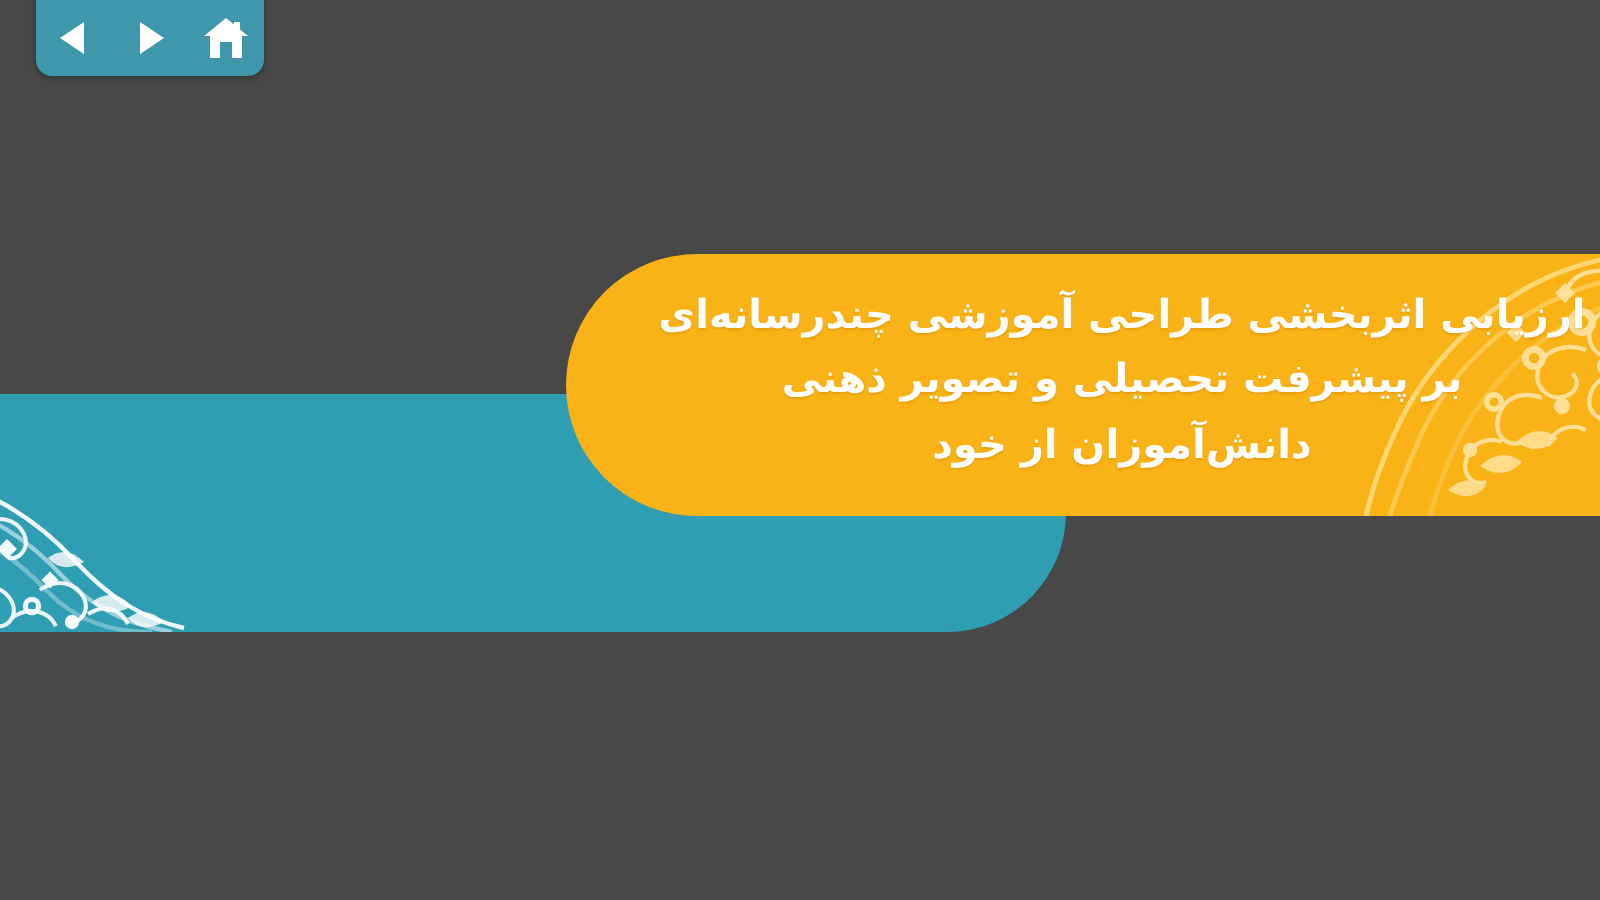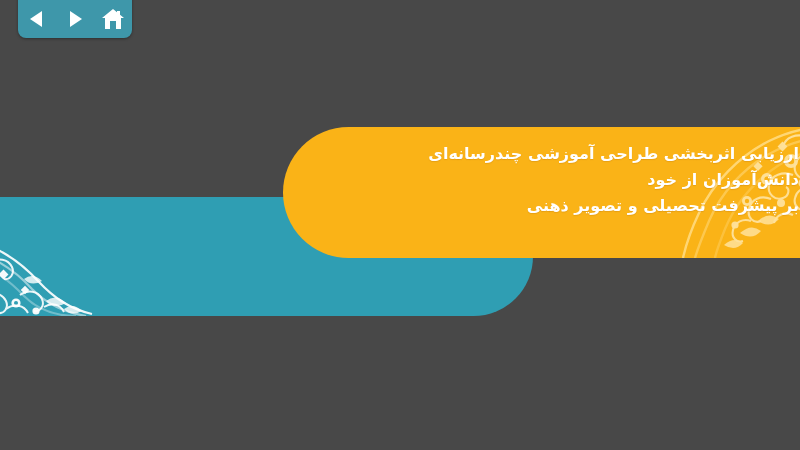--- a/index.html
+++ b/index.html
@@ -94,24 +94,24 @@
     height: 131px;
     pointer-events: none;
   }
 
   
   #title-block {
     position: absolute;
     right: 24px;
     top: 14px;
     left: 40px;
-    text-align: right;
+    text-align: center;
     direction: rtl;
     color: #ffffff;
-    font-size: 16px;
+    font-size: 20px;
     line-height: 1.62;
     font-weight: bold;
     letter-spacing: 0;
     text-shadow: 0 1px 1px rgba(150,80,0,.18);
     z-index: 3;
     position: absolute;
   }
   .title-line { display: block; white-space: nowrap; }
 </style>
 </head>
@@ -195,22 +195,22 @@
         <g fill="#ffe29c" opacity="0.85">
           <path d="M118,104 q-10,-8 -21,2 q12,8 21,-2 Z"></path>
           <path d="M136,92 q-10,-8 -21,2 q12,8 21,-2 Z"></path>
           <path d="M100,116 q-9,-7 -19,2 q11,7 19,-2 Z"></path>
         </g>
       </svg>
     </div>
 
     <div id="title-block">
       <span class="title-line">ارزیابی اثربخشی طراحی آموزشی چندرسانه‌ای</span>
+      <span class="title-line">بر پیشرفت تحصیلی و تصویر ذهنی</span>
       <span class="title-line">دانش‌آموزان از خود</span>
-      <span class="title-line">بر پیشرفت تحصیلی و تصویر ذهنی</span>
     </div>
   </div>
 
   <div id="nav-toolbar">
     <button class="nav-btn">
       <span>
         <svg width="22" height="22" viewBox="0 0 22 22" xmlns="http://www.w3.org/2000/svg">
           <polygon points="16,3 16,19 4,11" fill="#ffffff"></polygon>
         </svg>
       </span>

